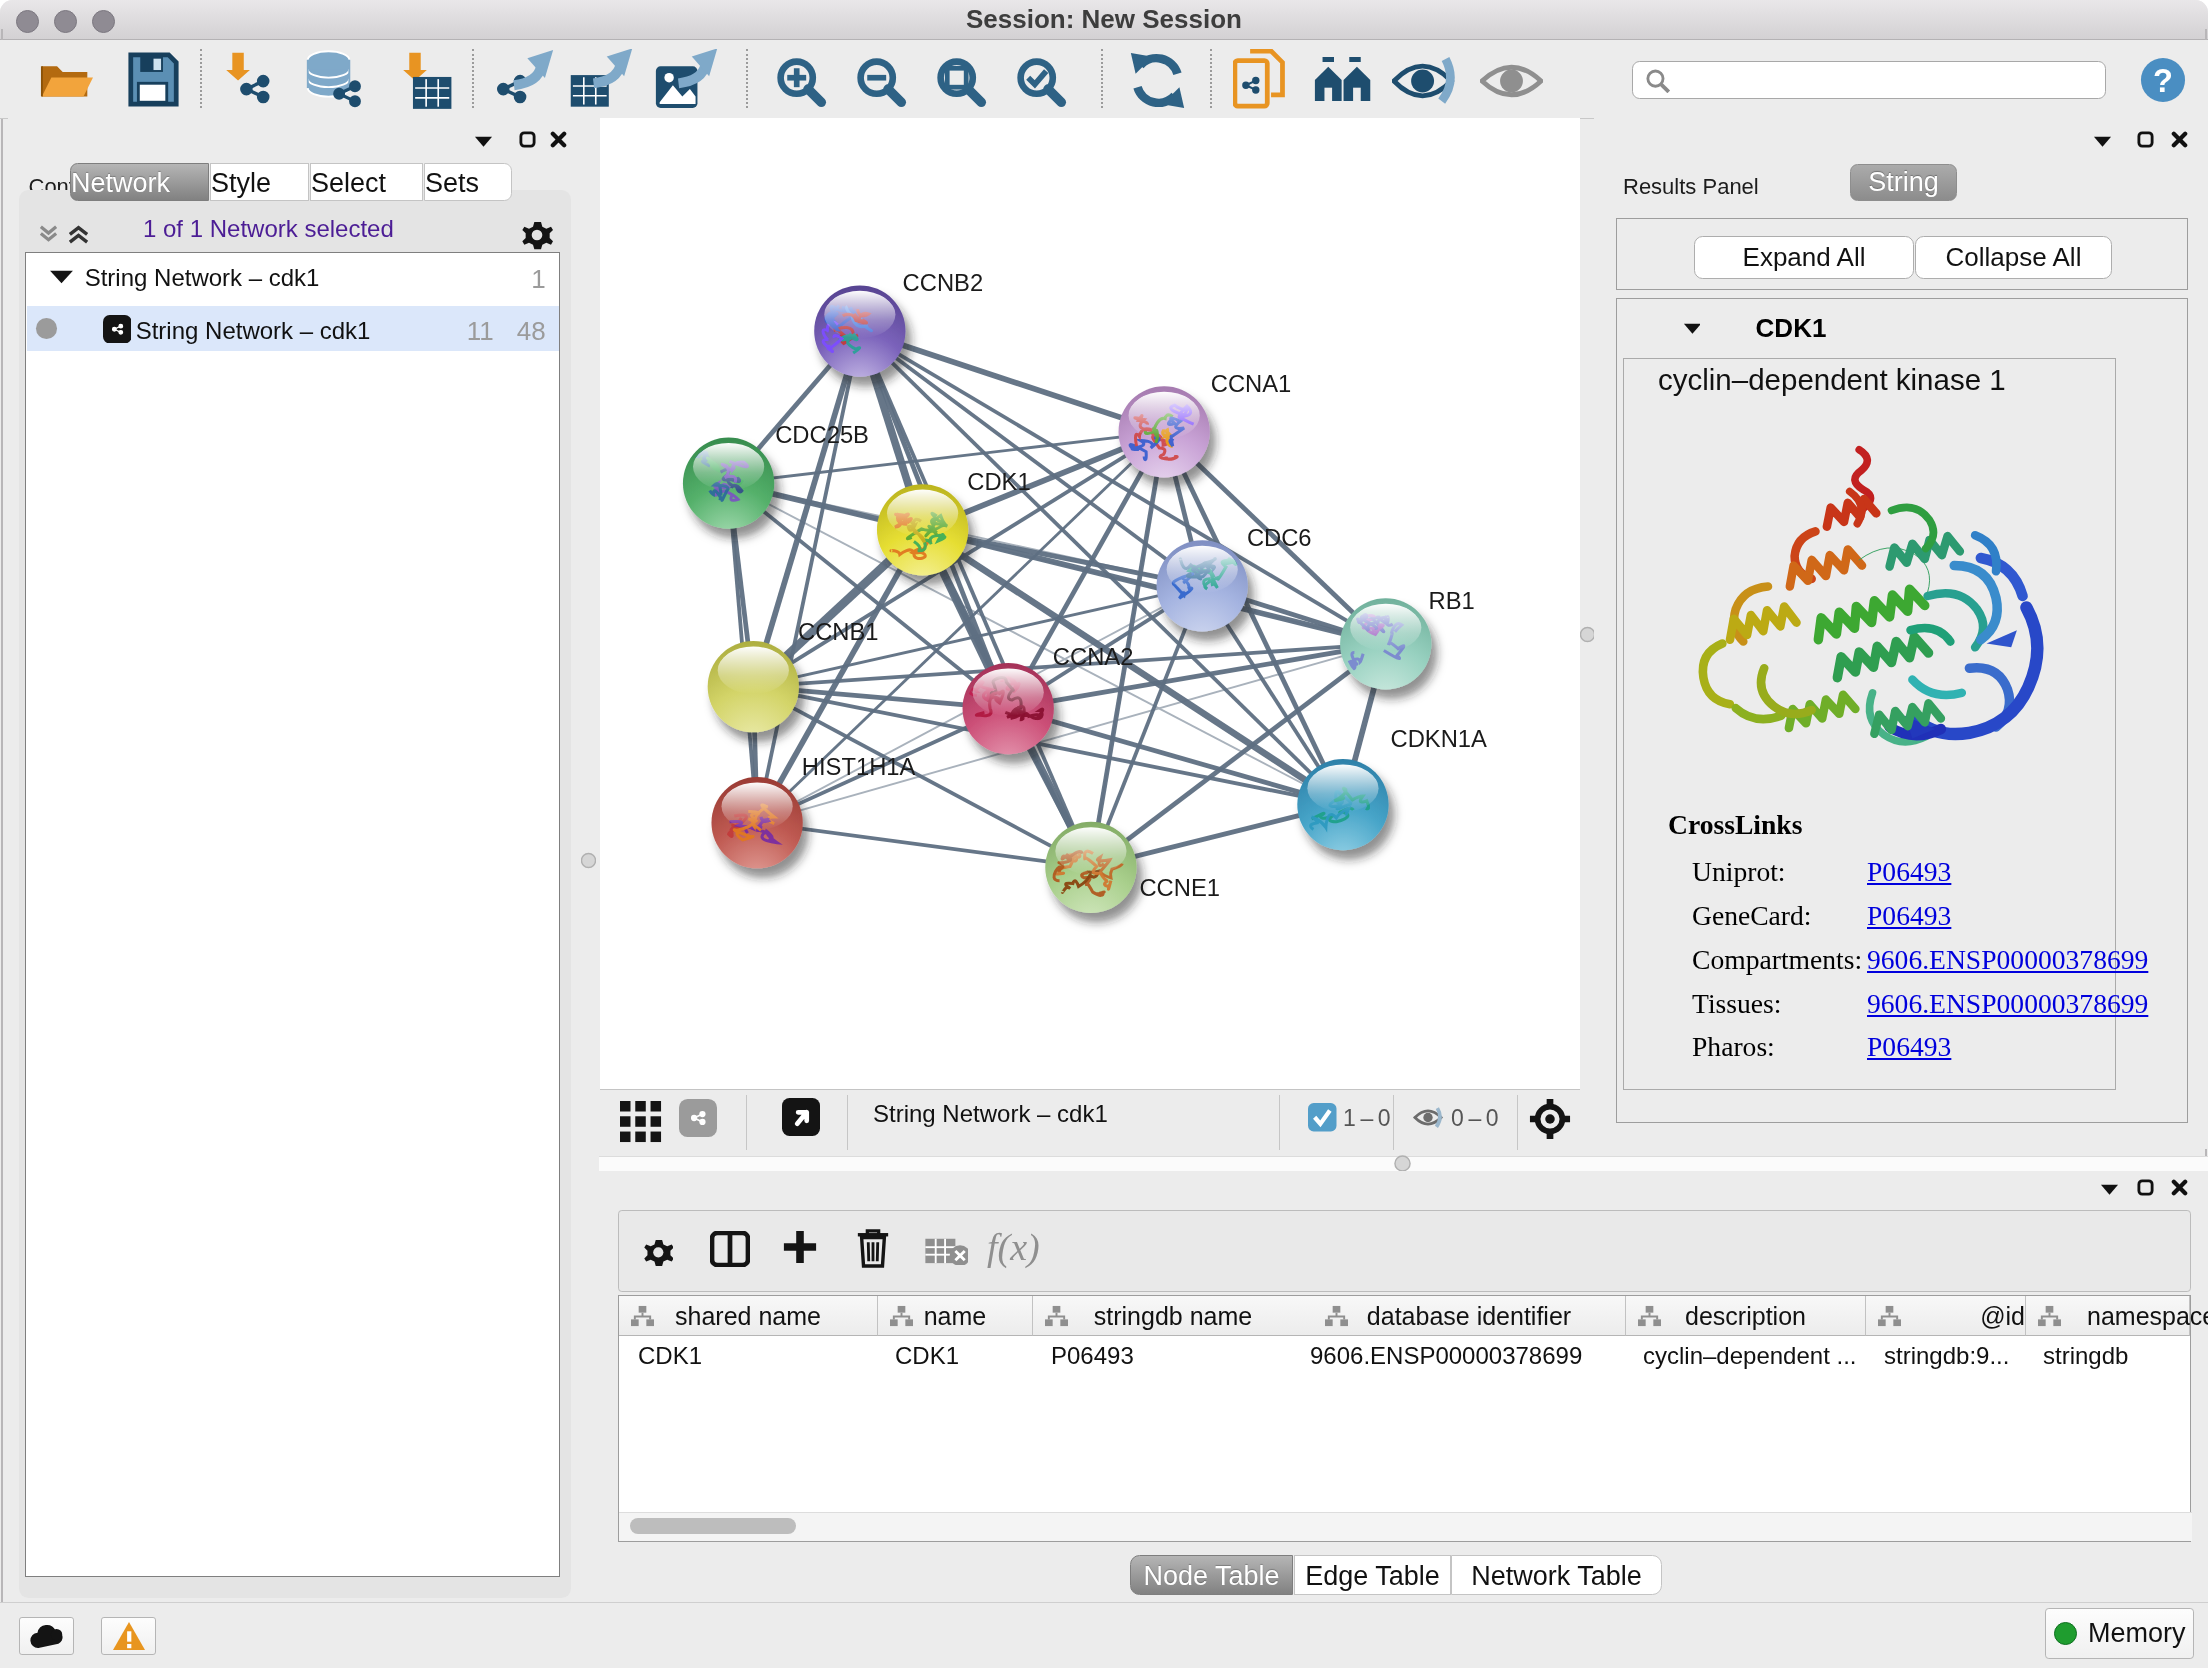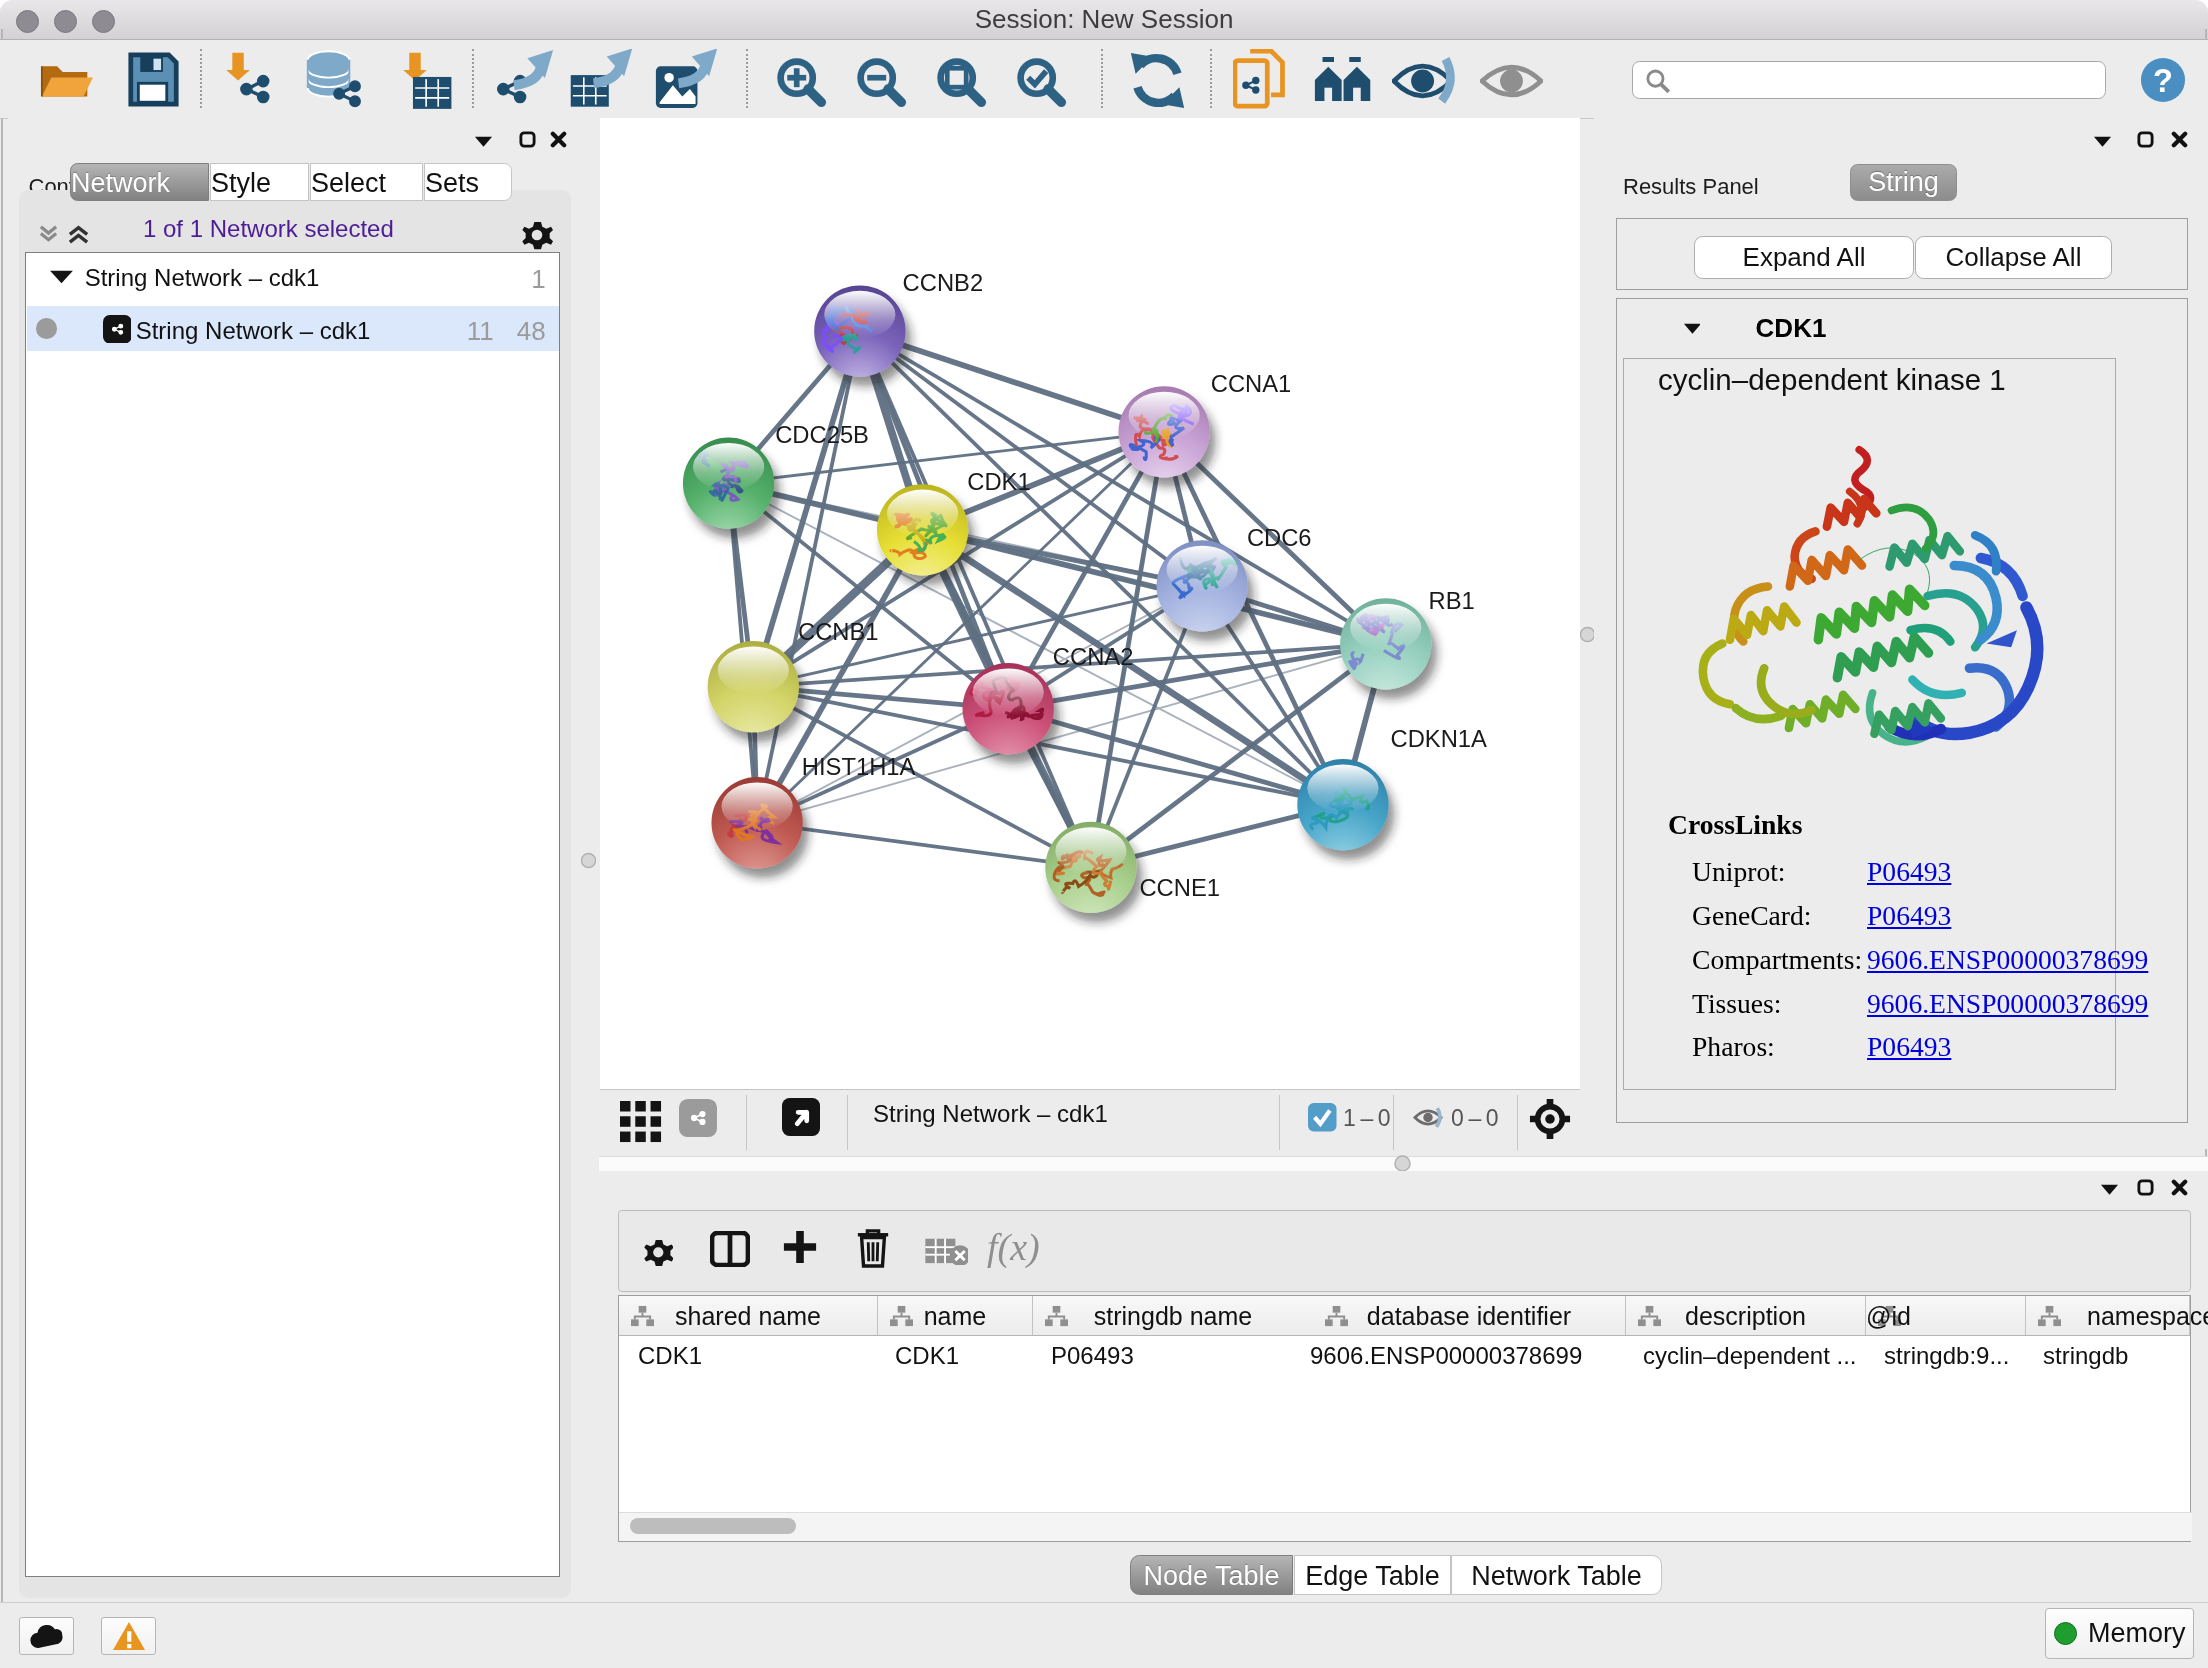--- a/index.html
+++ b/index.html
@@ -4,21 +4,21 @@
 body{width:2208px;height:1668px;background:#ffffff;font-family:"Liberation Sans",sans-serif;
      -webkit-font-smoothing:antialiased;position:relative;overflow:hidden;}
 #win{position:absolute;left:0;top:0;width:2208px;height:1668px;background:#ececec;
      border-radius:12.4px 12.4px 0 0;overflow:hidden;}
 #winborderL{position:absolute;left:1px;top:28.5px;width:1.9px;height:1640px;background:#b8b6b8;}
 #winborderR{position:absolute;right:1px;top:28.5px;width:1.9px;height:1640px;background:#b8b6b8;}
 .abs{position:absolute;}
 #titlebar{left:0;top:0;width:100%;height:39px;background:linear-gradient(#e9e7e9,#d3d1d3);
   border-bottom:1px solid #b4b2b4;}
 .tl{top:9.5px;width:23px;height:23px;border-radius:50%;background:#8f8b93;border:1.4px solid #7c7880;box-sizing:border-box;}
-#title{left:0;top:0;width:100%;height:39px;line-height:39px;text-align:center;font-size:26px;font-weight:400;color:#3d3d3d;}
+#title{left:0;top:0;width:100%;height:39px;line-height:39px;text-align:center;font-size:26px;font-weight:700;color:#3d3d3d;}
 #toolbar{left:0;top:40px;width:100%;height:78px;background:#ececec;border-bottom:1px solid #c8c8c8;}
 .vsep{position:absolute;top:49px;height:59px;width:0;border-left:2.9px dotted #9b9b9b;}
 .icon{position:absolute;}
 
 #cp{left:7.6px;top:118px;width:582px;height:1484px;background:#ececec;}
 .ptitle{font-size:22px;color:#1c1c1c;margin-top:44px;}
 .tab{z-index:5;height:38px;line-height:38px;text-align:left;font-size:27px;background:#fff;border:1px solid #c4c4c4;color:#111;box-sizing:border-box;}
 .tabsel{background:linear-gradient(#b5b5b5,#818181);color:#fff;border:1px solid #7e7e7e;text-shadow:0 -1px 1px rgba(0,0,0,.25);}
 #cpbox{left:19px;top:190px;width:552px;height:1408px;background:#e4e4e4;border-radius:9.5px;}
 #cptree{position:absolute;left:5.7px;top:62px;width:535px;height:1325px;background:#fff;border:1px solid #7f7f7f;box-sizing:border-box;}
@@ -766,21 +766,21 @@
         </svg>
         <span style="position:absolute;left:0;right:0;top:5.7px;text-align:center">description</span>
       </div>
       <div class="th" style="left:1247px;width:160px">
         <svg width="25" height="23" viewBox="0 0 26 24" style="position:absolute;left:11.4px;top:8.6px">
           <rect x="9" y="1" width="8" height="7" fill="#8f8f8f"></rect>
           <rect x="1" y="15" width="8" height="7" fill="#8f8f8f"></rect>
           <rect x="17" y="15" width="8" height="7" fill="#8f8f8f"></rect>
           <path d="M13 8 L13 12 M5 15 L5 12 L21 12 L21 15" stroke="#8f8f8f" stroke-width="2" fill="none"></path>
         </svg>
-        <span style="position:absolute;left:0;right:0;top:5.7px;text-align:left">@id</span>
+        <span style="position:absolute;left:0;right:0;top:5.7px;text-align:right">@id</span>
       </div>
       <div class="th" style="left:1407px;width:164px">
         <svg width="25" height="23" viewBox="0 0 26 24" style="position:absolute;left:11.4px;top:8.6px">
           <rect x="9" y="1" width="8" height="7" fill="#8f8f8f"></rect>
           <rect x="1" y="15" width="8" height="7" fill="#8f8f8f"></rect>
           <rect x="17" y="15" width="8" height="7" fill="#8f8f8f"></rect>
           <path d="M13 8 L13 12 M5 15 L5 12 L21 12 L21 15" stroke="#8f8f8f" stroke-width="2" fill="none"></path>
         </svg>
         <span style="position:absolute;left:61px;top:5.7px;white-space:nowrap">namespace</span>
       </div>

